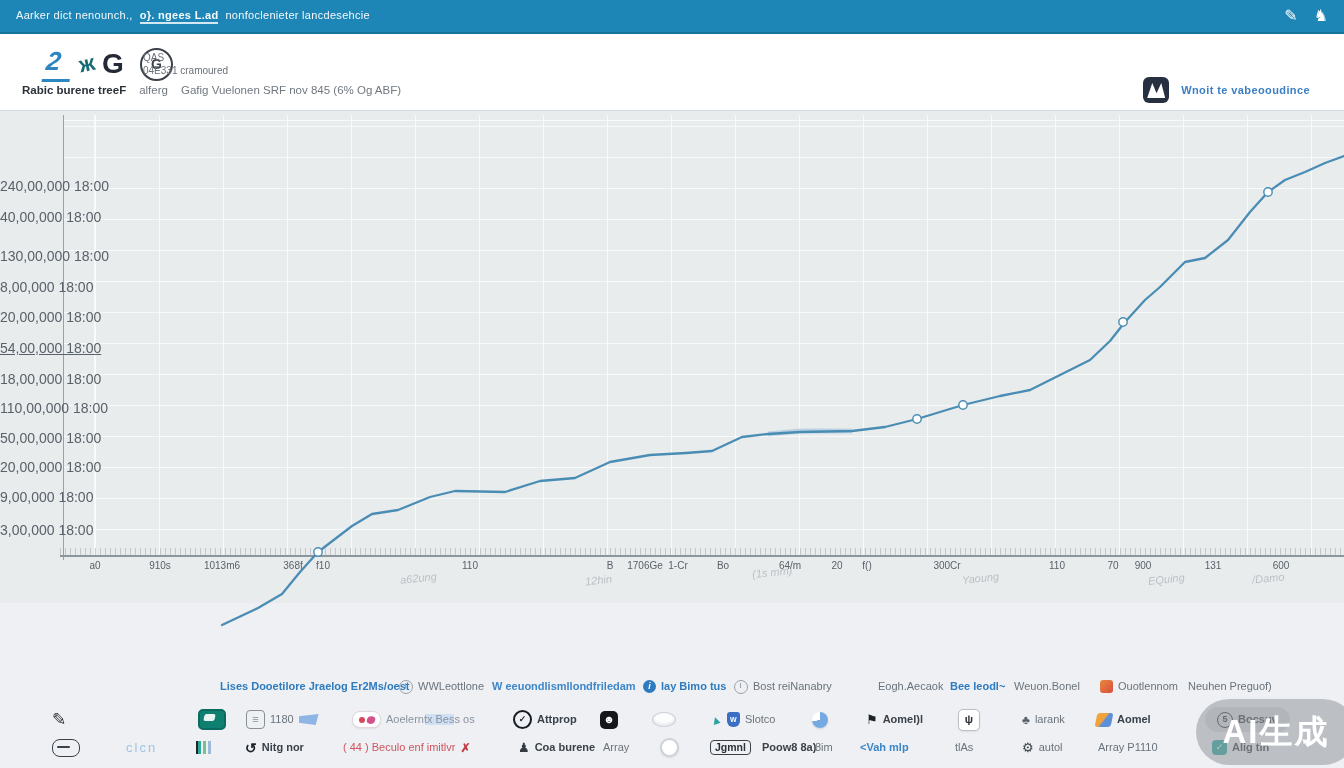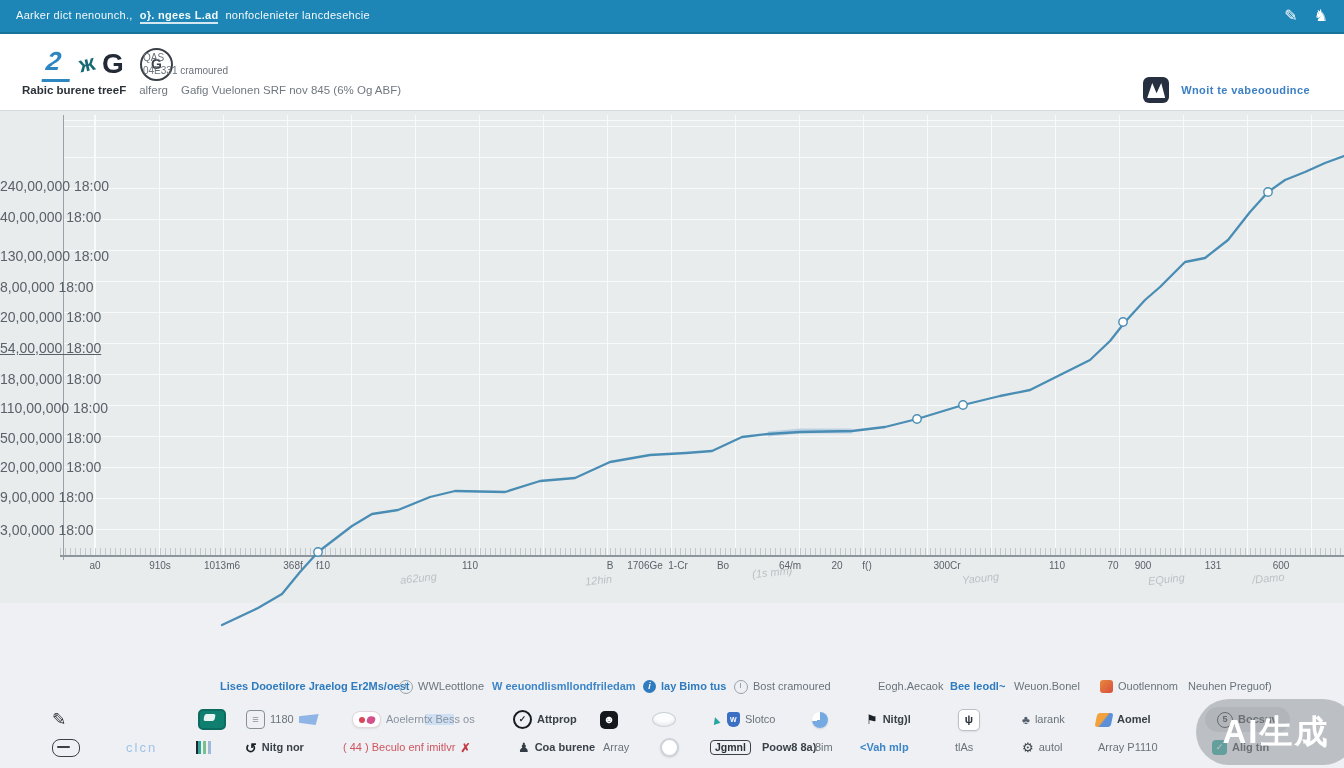--- a/index.html
+++ b/index.html
@@ -221,21 +221,21 @@
       </div>
       <div class="rowitem link" style="left: 492px;">
         <span class="lbl">W eeuondlismllondfriledam</span>
       </div>
       <div class="rowitem link-bold" style="left: 643px;">
         <span class="ic ic-info">i</span>
         <span class="lbl">lay Bimo tus</span>
       </div>
       <div class="rowitem muted" style="left: 734px;">
         <span class="ic ic-clockc"></span>
-        <span class="lbl">Bost cramoured</span>
+        <span class="lbl">Bost reiNanabry</span>
       </div>
       <div class="rowitem muted" style="left: 878px;">
         <span class="lbl">Eogh.Aecaok</span>
       </div>
       <div class="rowitem link-bold" style="left: 950px;">
         <span class="lbl">Bee leodl~</span>
       </div>
       <div class="rowitem muted" style="left: 1014px;">
         <span class="lbl">Weuon.Bonel</span>
       </div>
@@ -279,21 +279,21 @@
       <div class="rowitem muted" style="left: 710px;">
         <span class="ic ic-bird">▲</span>
         <span class="ic ic-shield">W</span>
         <span class="lbl">Slotco</span>
       </div>
       <div class="rowitem " style="left: 812px;">
         <span class="ic ic-pie"></span>
       </div>
       <div class="rowitem dark" style="left: 866px;">
         <span class="ic ic-flag">⚑</span>
-        <span class="lbl">Nitg)l</span>
+        <span class="lbl">Aomel)l</span>
       </div>
       <div class="rowitem " style="left: 958px;">
         <span class="ic ic-wbox">ψ</span>
       </div>
       <div class="rowitem muted" style="left: 1022px;">
         <span class="ic ic-paw">♣</span>
         <span class="lbl">larank</span>
       </div>
       <div class="rowitem dark" style="left: 1096px;">
         <span class="ic ic-swoosh"></span>

